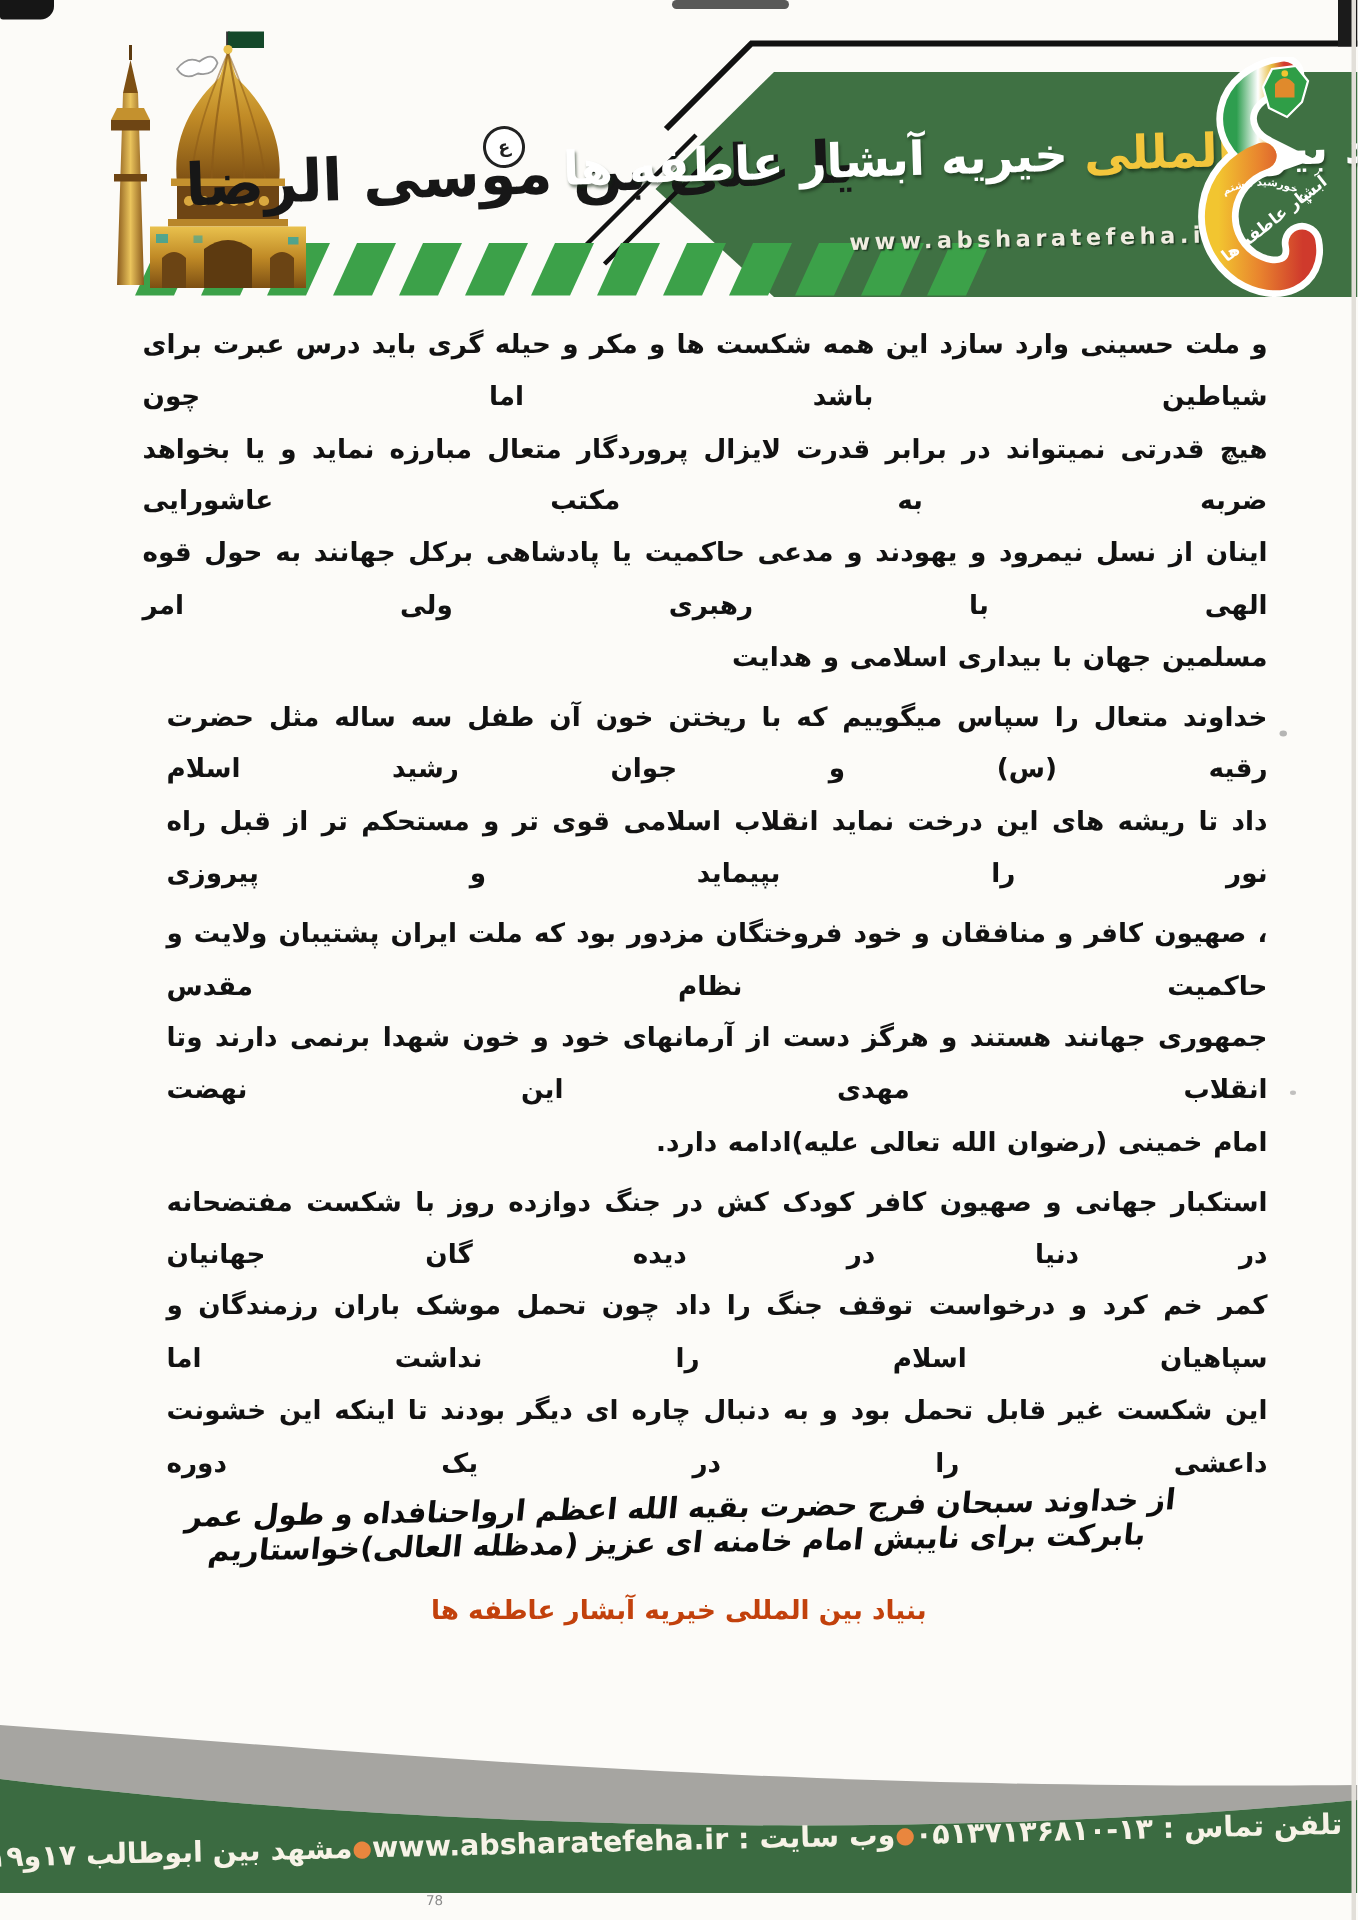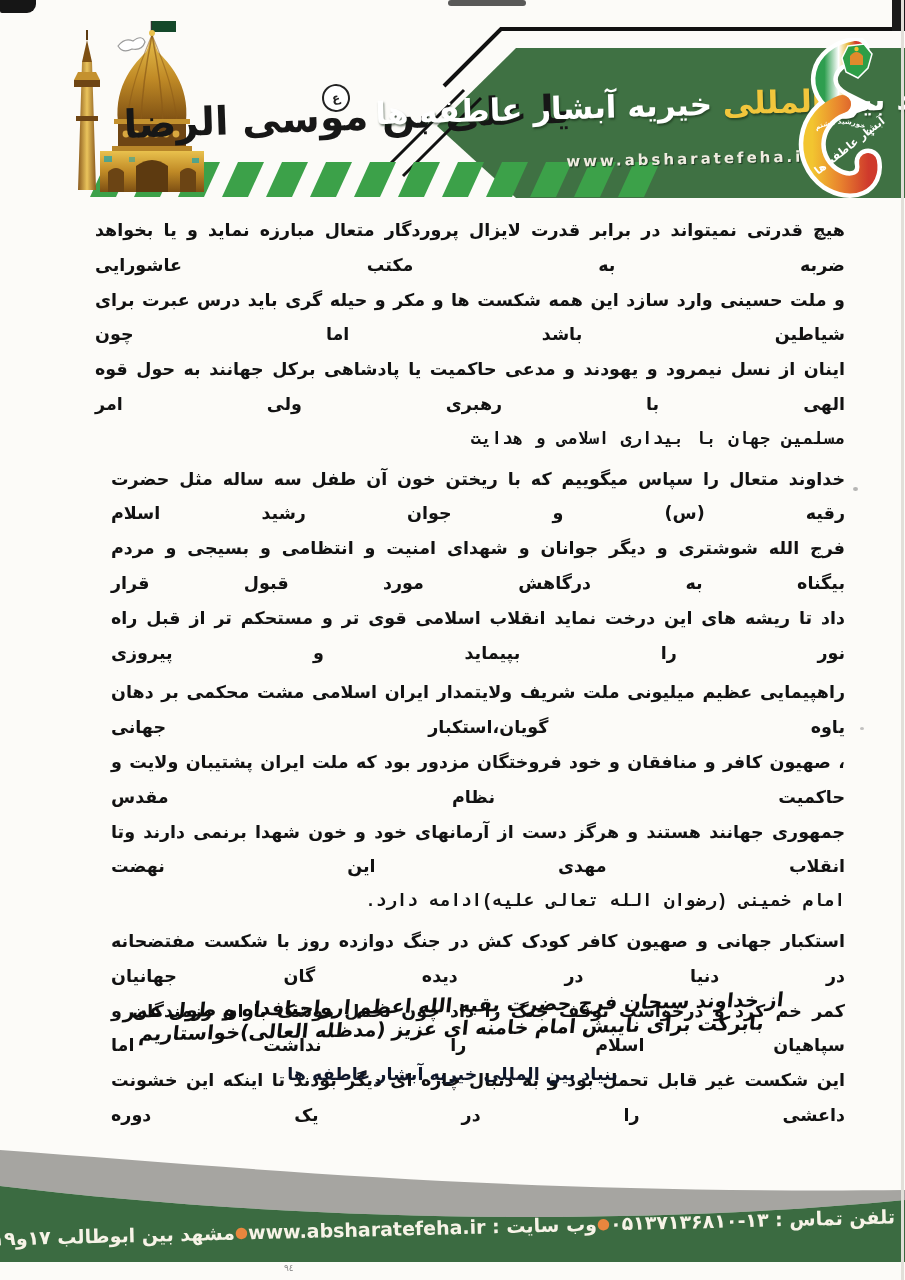--- a/index.html
+++ b/index.html
@@ -43,31 +43,31 @@
   }
   
   #body-text{
     position:absolute;top:213px;left:95px;right:60px;
     direction:rtl;color:#121212;
     font-size:17.5px;font-weight:bold;line-height:34.8px;
     word-spacing:1px;
   }
   .para + .para{margin-top:5px;margin-left:16px;}
   .bl{text-align:justify;text-align-last:justify;}
-  .bl.last{text-align-last:right;font-family:Liberation Mono, monospace;}
+  .bl.last{text-align-last:right;}
   #dua-line{
     position:absolute;top:994px;left:105px;right:105px;
     direction:rtl;text-align:center;color:#0d0d0d;
     font-size:19.5px;font-weight:bold;
     transform:rotate(-1deg);
   }
   #dua-line .skew{display:inline-block;transform:skewX(-7deg);}
   #signature-line{
     position:absolute;top:1064px;left:0;right:0;
-    direction:rtl;text-align:center;color:#0f172a;
+    direction:rtl;text-align:center;color:#c2410c;
     font-size:17.5px;font-weight:bold;
   }
   #footer-text{
     position:absolute;left:30px;right:10px;top:1204px;height:46px;
     display:flex;direction:rtl;justify-content:space-between;align-items:center;
     transform:rotate(-1.4deg);
     color:#f7f3e7;font-size:19px;font-weight:bold;white-space:nowrap;
   }
   .dot-sep{font-size:15px;line-height:1;}
   
@@ -214,32 +214,30 @@
   <text font-size="7" fill="#ffffff" font-weight="bold">
     <textPath href="#arcpath" id="logo-arc-textpath">سرزمین خورشید هشتم</textPath>
   </text>
 
   <text id="logo-main-text" x="40" y="126" font-size="11" font-weight="bold" fill="#ffffff" transform="rotate(-38 60 120)">آبشار عاطفه ها</text>
 </svg>
 
 <div id="body-text">
   <div id="paragraphs">
       <div class="para">
+        <div class="bl">و ملت حسینی وارد سازد این همه شکست ها و مکر و حیله گری باید درس عبرت برای شیاطین باشد اما چون</div>
         <div class="bl">هیچ قدرتی نمیتواند در برابر قدرت لایزال پروردگار متعال مبارزه نماید و یا بخواهد ضربه به مکتب عاشورایی</div>
-        <div class="bl">و ملت حسینی وارد سازد این همه شکست ها و مکر و حیله گری باید درس عبرت برای شیاطین باشد اما چون</div>
         <div class="bl">اینان از نسل نیمرود و یهودند و مدعی حاکمیت یا پادشاهی برکل جهانند به حول قوه الهی با رهبری ولی امر</div>
         <div class="bl last">مسلمین جهان با بیداری اسلامی و هدایت</div>
       </div>
       <div class="para">
         <div class="bl">خداوند متعال را سپاس میگوییم که با ریختن خون آن طفل سه ساله مثل حضرت رقیه (س) و جوان رشید اسلام</div>
-        <div class="bl">فرج الله شوشتری و دیگر جوانان و شهدای امنیت و انتظامی و بسیجی و مردم بیگناه به درگاهش مورد قبول قرار</div>
         <div class="bl">داد تا ریشه های این درخت نماید انقلاب اسلامی قوی تر و مستحکم تر از قبل راه نور را بپیماید و پیروزی</div>
       </div>
       <div class="para">
-        <div class="bl">راهپیمایی عظیم میلیونی ملت شریف ولایتمدار ایران اسلامی مشت محکمی بر دهان یاوه گویان،استکبار جهانی</div>
         <div class="bl">، صهیون کافر و منافقان و خود فروختگان مزدور بود که ملت ایران پشتیبان ولایت و حاکمیت نظام مقدس</div>
         <div class="bl">جمهوری جهانند هستند و هرگز دست از آرمانهای خود و خون شهدا برنمی دارند وتا انقلاب مهدی این نهضت</div>
         <div class="bl last">امام خمینی (رضوان الله تعالی علیه)ادامه دارد.</div>
       </div>
       <div class="para">
         <div class="bl">استکبار جهانی و صهیون کافر کودک کش در جنگ دوازده روز با شکست مفتضحانه در دنیا در دیده گان جهانیان</div>
         <div class="bl">کمر خم کرد و درخواست توقف جنگ را داد چون تحمل موشک باران رزمندگان و سپاهیان اسلام را نداشت اما</div>
         <div class="bl">این شکست غیر قابل تحمل بود و به دنبال چاره ای دیگر بودند تا اینکه این خشونت داعشی را در یک دوره</div>
       </div>
     </div>
@@ -267,13 +265,13 @@
   <span class="dot-sep" id="dot2" style="color: rgb(233, 134, 62);">●</span>
   <span>مشهد بین ابوطالب ۱۷و۱۹</span>
 </div>
 
 <div class="artifact" id="art-tl"></div>
 <div class="artifact" id="art-top-dash"></div>
 <div class="artifact" id="art-tr"></div>
 <div class="artifact" id="art-right-edge"></div>
 <div class="artifact" id="art-speck1"></div>
 <div class="artifact" id="art-speck2"></div>
-<div class="artifact" id="art-page-num">٩٤</div>
+<div class="artifact" id="art-page-num">78</div>
 
 </body></html>

